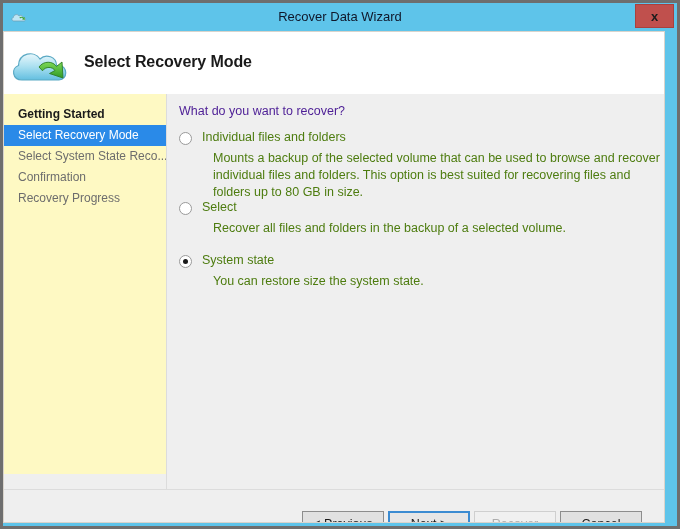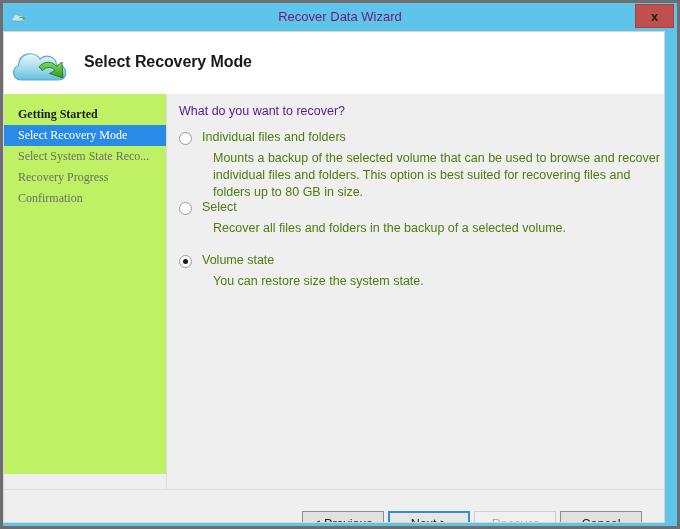--- a/index.html
+++ b/index.html
@@ -37,21 +37,21 @@
     left: 8px; top: 7px;
     width: 16px; height: 14px;
   }
   .title-text {
     position: absolute;
     left: 0; top: 0;
     width: 674px; height: 28px;
     line-height: 28px;
     text-align: center;
     font-size: 13px;
-    color: #701a75;
+    color: #0f172a;
   }
   .close-btn {
     position: absolute;
     right: 3px; top: 1px;
     width: 39px; height: 24px;
     background: #c0504d;
     border: 1px solid #a9413e;
     box-sizing: border-box;
     color: #1d1d1d;
     font-size: 13px;
@@ -99,22 +99,21 @@
     left: 0; top: 62px;
     width: 660px; height: 428px;
     background: #efefef;
   }
 
   
   .sidebar {
     position: absolute;
     left: 0; top: 0;
     width: 162px; height: 380px;
-    background: #bef264;
-    font-family: Liberation Serif, serif;
+    background: #fef9c3;
   }
   .nav-item {
     height: 21px;
     line-height: 21px;
     padding-left: 14px;
     font-size: 12px;
     color: #6d6d6d;
     white-space: nowrap;
     cursor: default;
   }
@@ -262,22 +261,22 @@
       <div class="header-title">Select Recovery Mode</div>
     </div>
 
     <div class="body-area">
 
       <div class="sidebar">
         <div class="nav-spacer"></div>
         <div class="nav-item done">Getting Started</div>
         <div class="nav-item active">Select Recovery Mode</div>
         <div class="nav-item">Select System State Reco...</div>
+        <div class="nav-item">Confirmation</div>
         <div class="nav-item">Recovery Progress</div>
-        <div class="nav-item">Confirmation</div>
       </div>
 
       <div class="divider-v"></div>
 
       <div class="content">
         <div class="question">What do you want to recover?</div>
 
         <div class="option opt1">
           <span class="radio"></span>
           <span class="opt-label">Individual files and folders</span>
@@ -285,21 +284,21 @@
         </div>
 
         <div class="option opt2">
           <span class="radio"></span>
           <span class="opt-label">Select</span>
           <div class="opt-desc">Recover all files and folders in the backup of a selected volume.</div>
         </div>
 
         <div class="option opt3">
           <span class="radio checked"></span>
-          <span class="opt-label">Volume state</span>
+          <span class="opt-label">System state</span>
           <div class="opt-desc">You can restore size the system state.</div>
         </div>
       </div>
 
       <div class="divider-h"></div>
 
       <div class="footer">
         <button class="btn btn-prev">&lt; Previous</button>
         <button class="btn btn-next">Next &gt;</button>
         <button class="btn btn-recover" disabled="">Recover</button>

